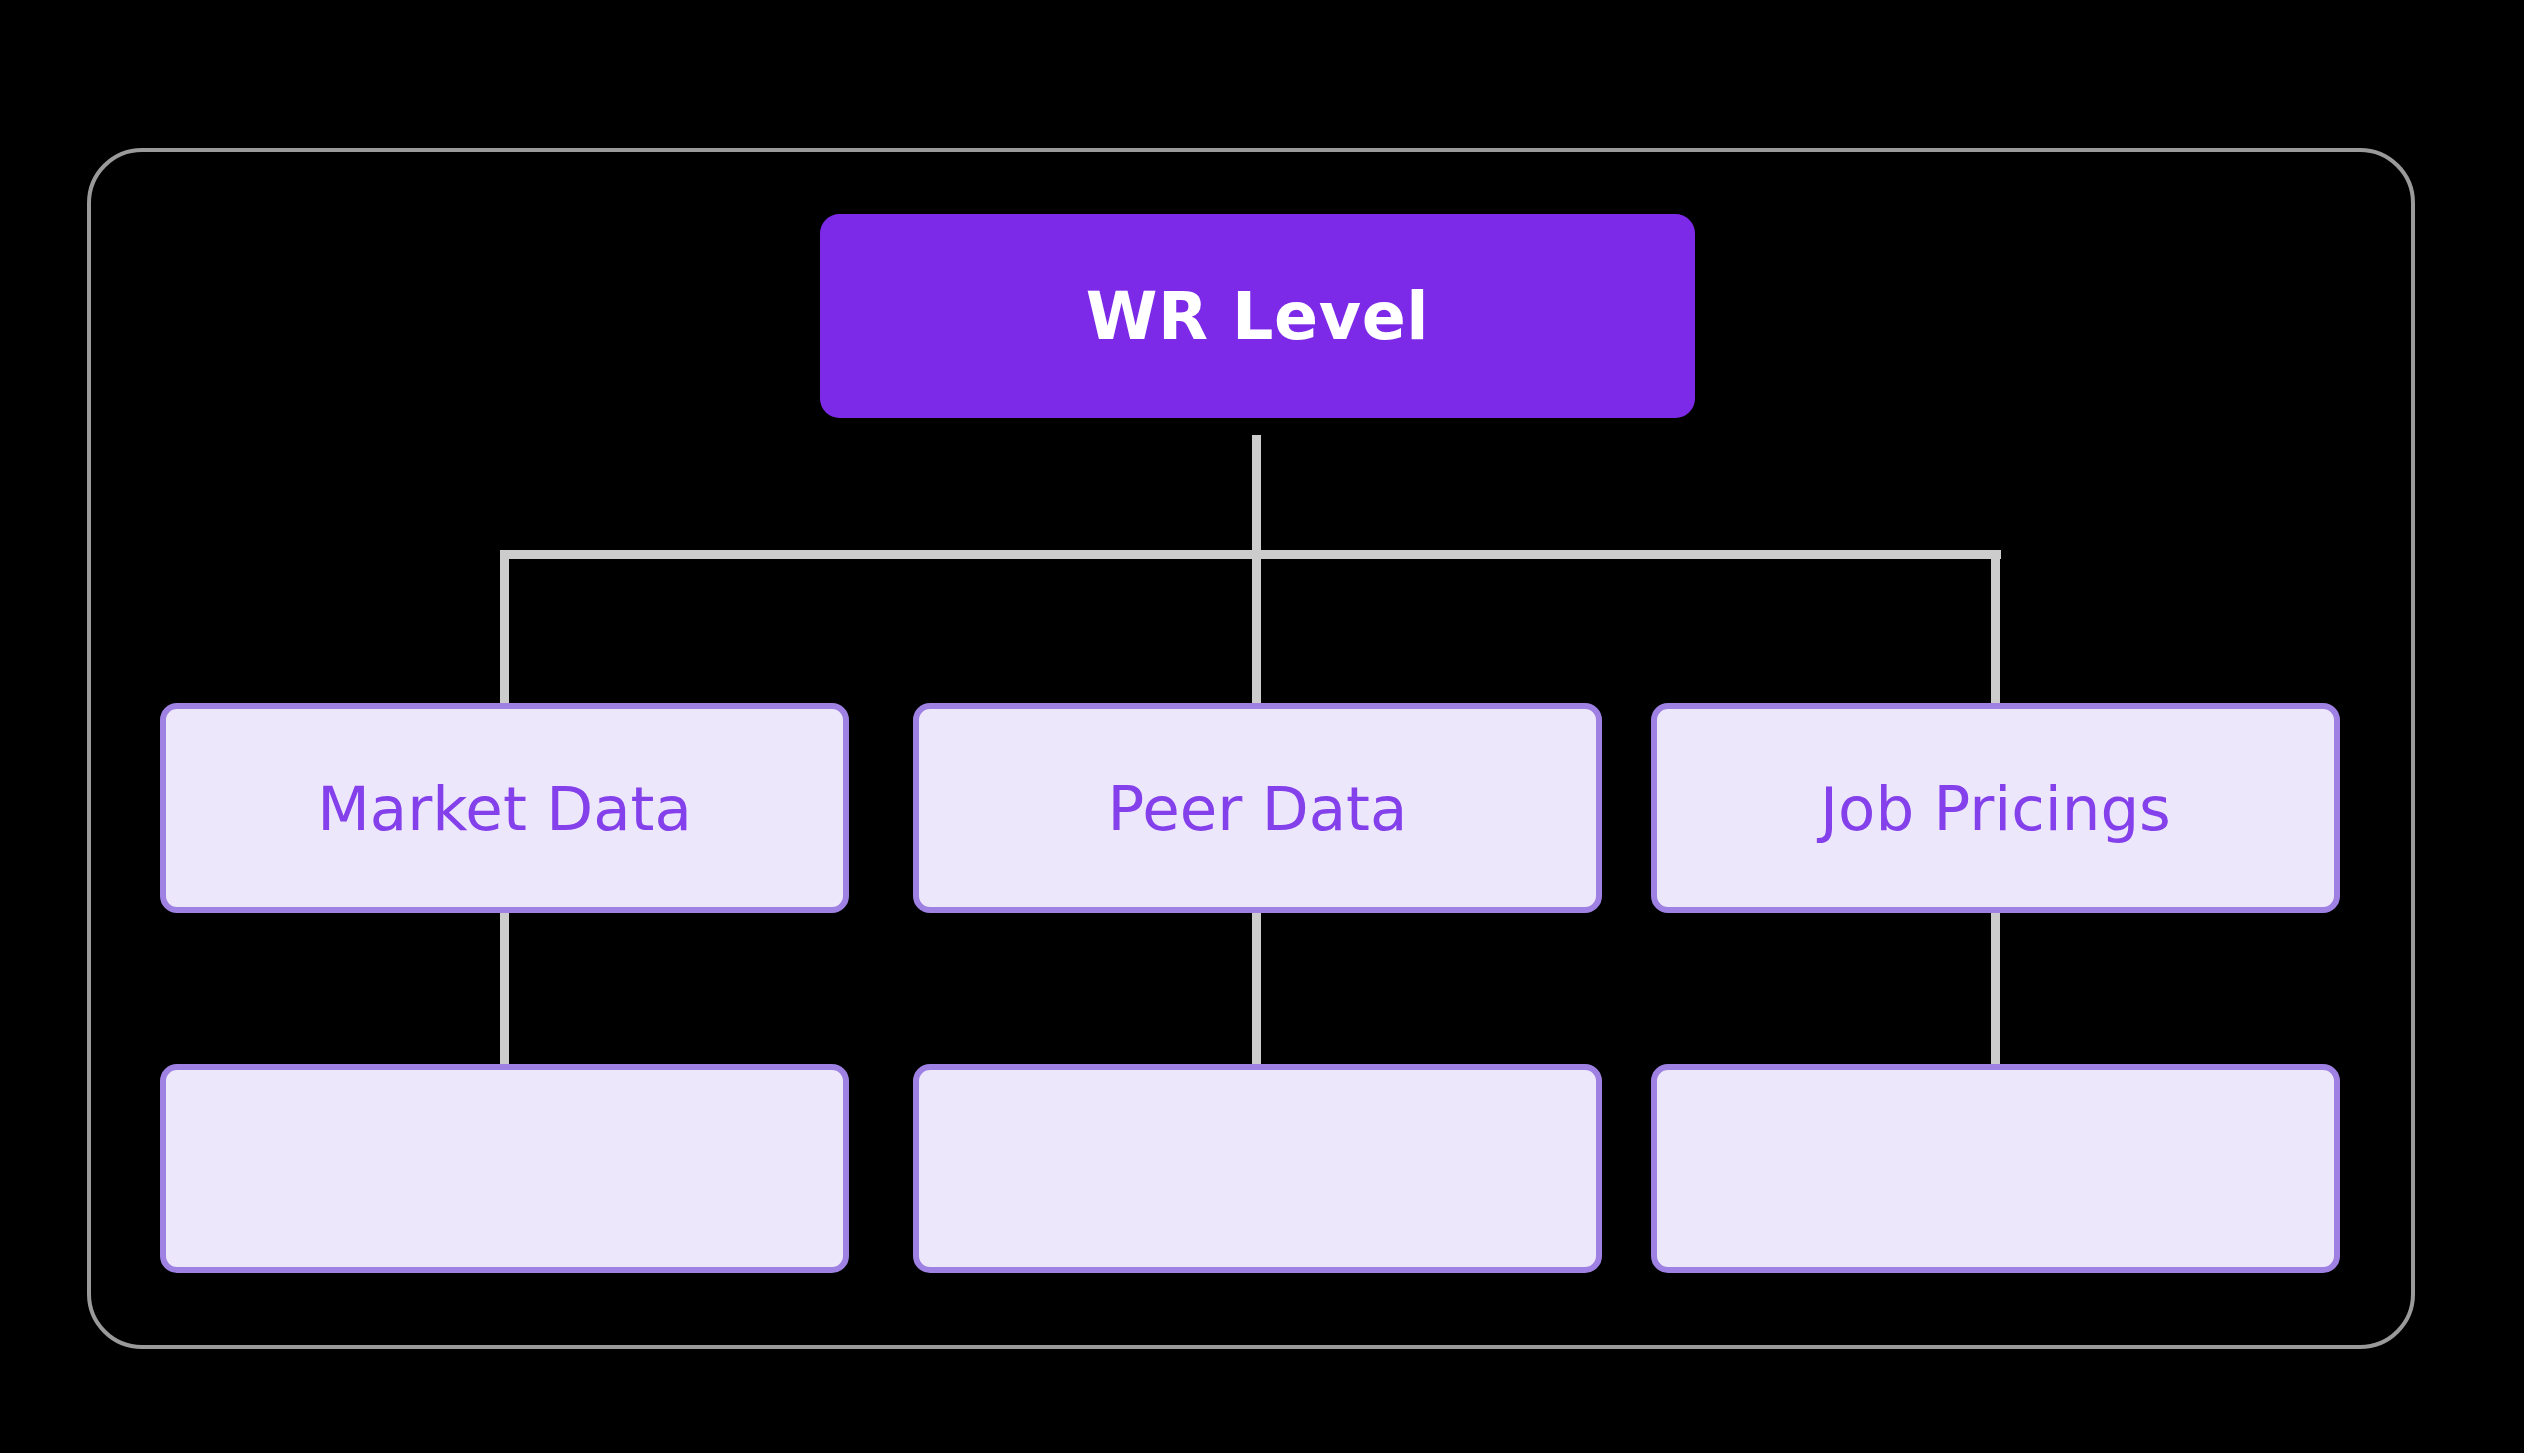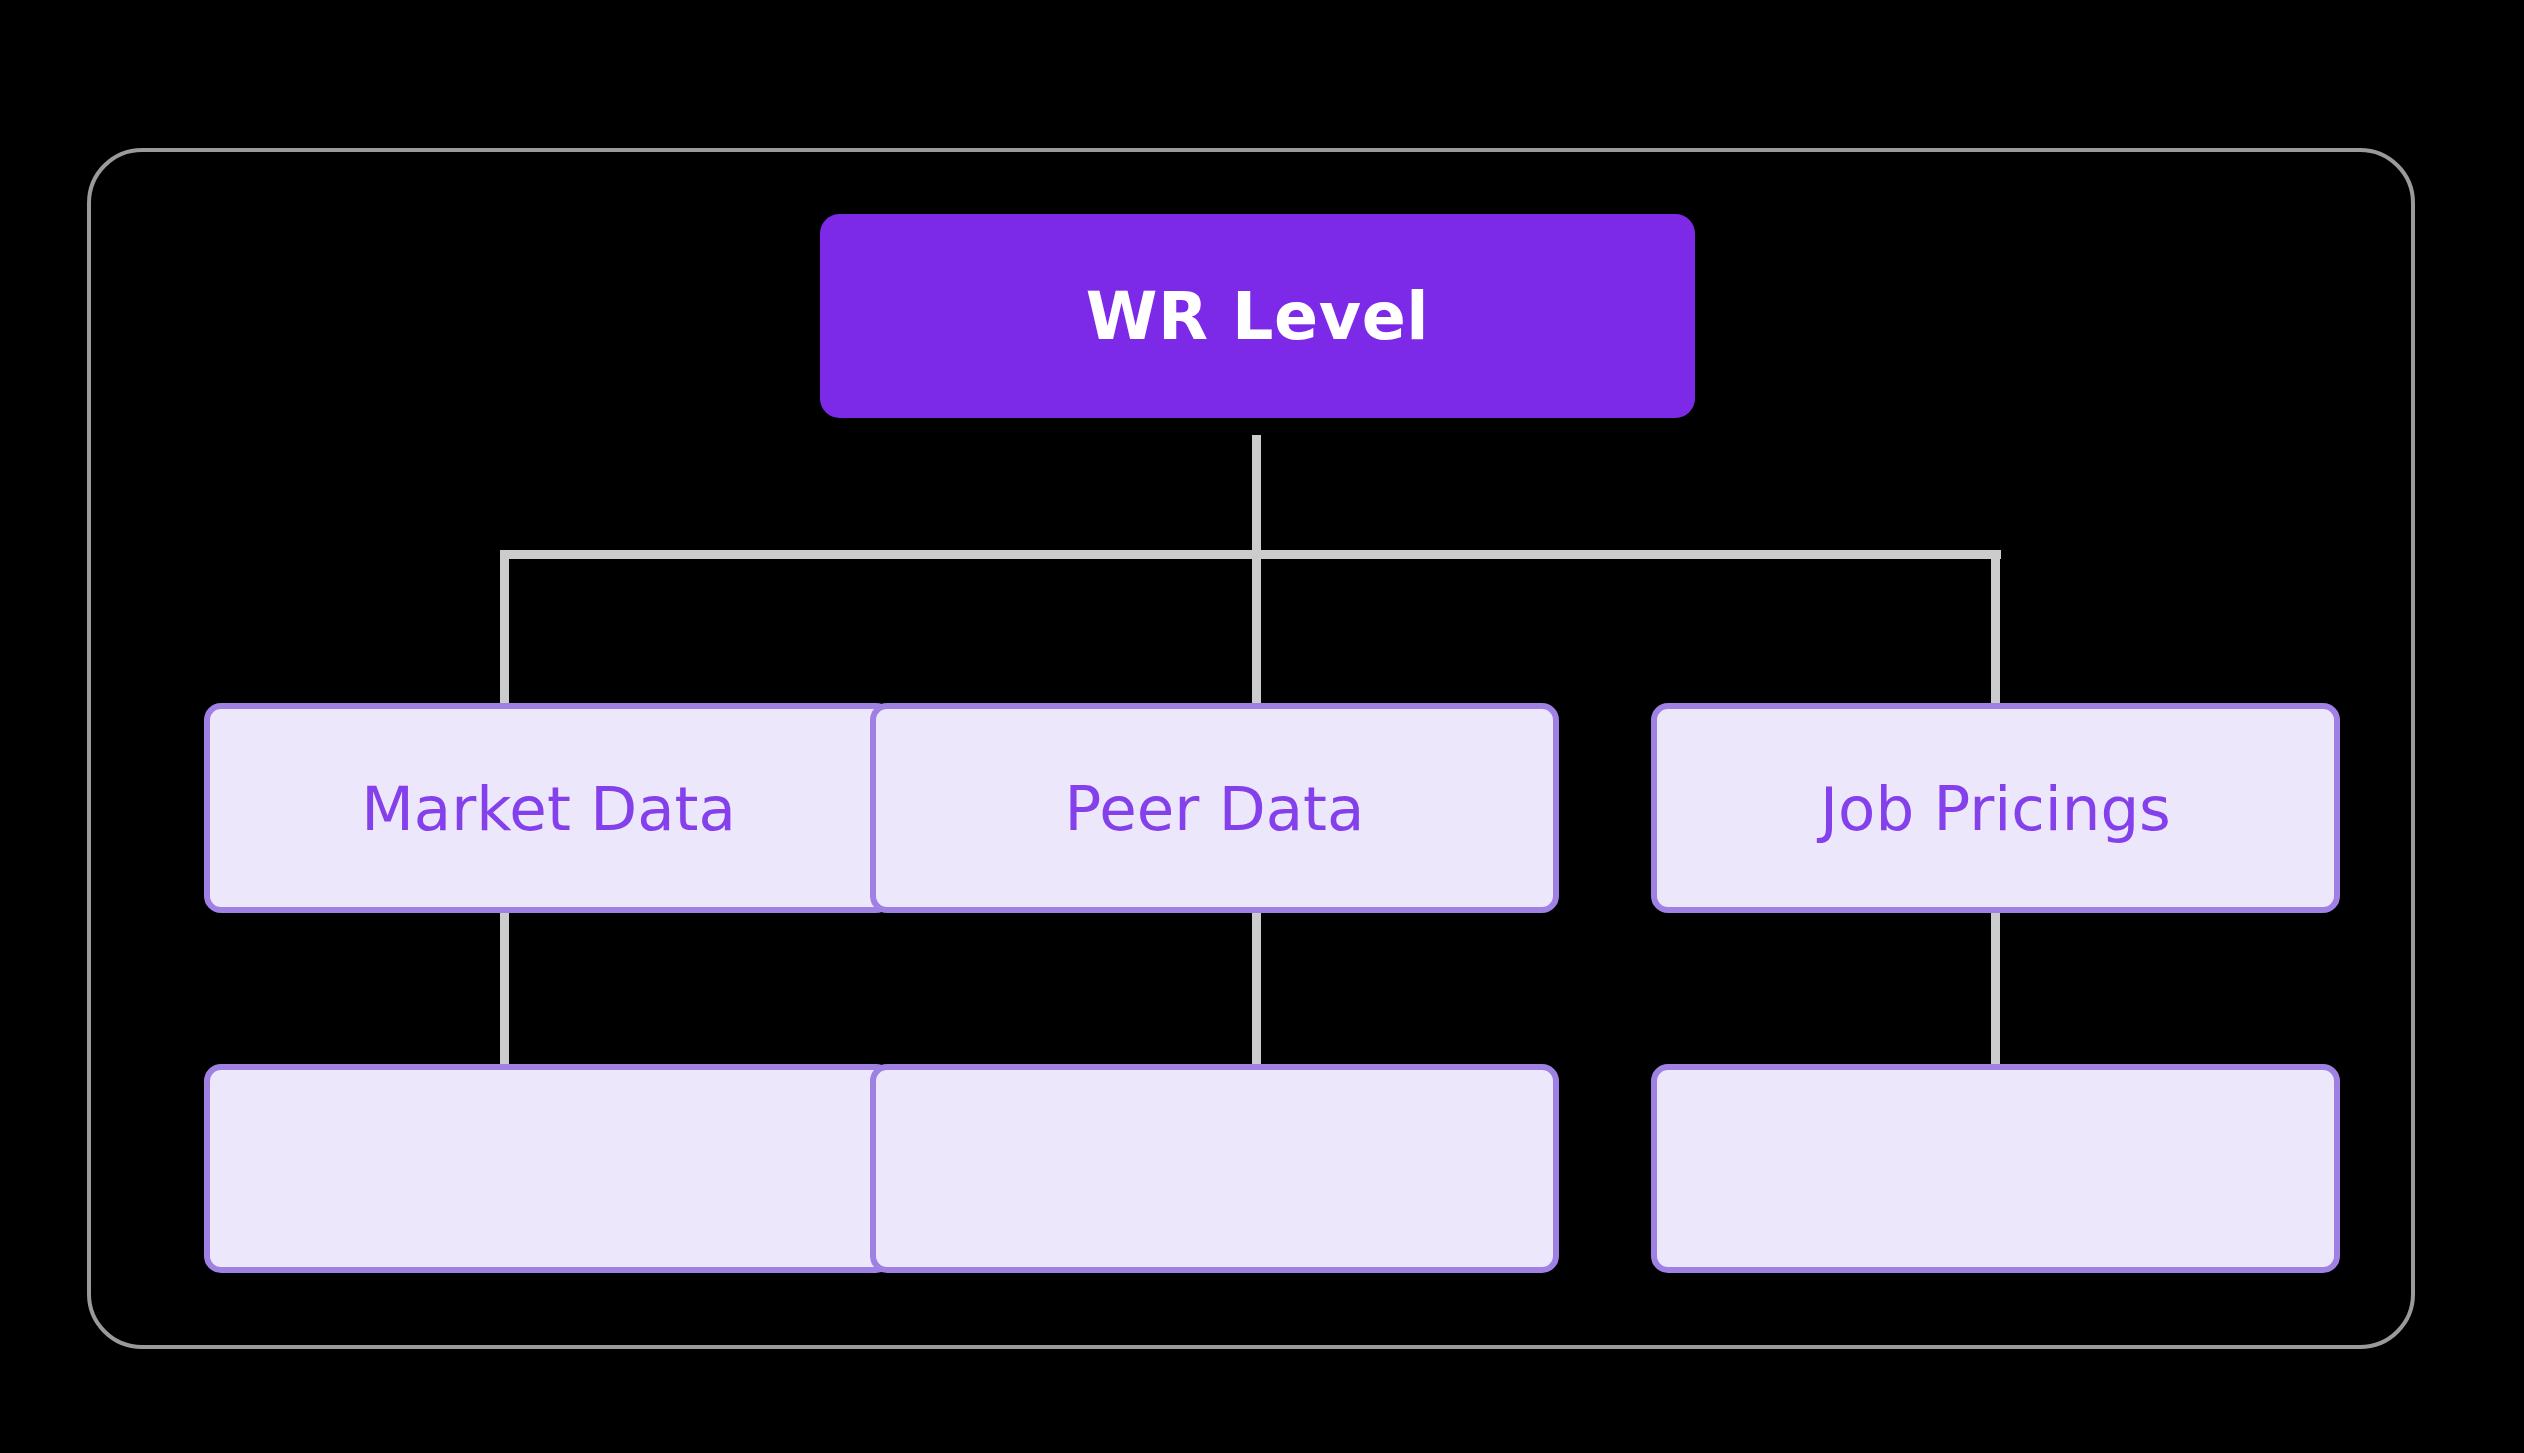--- a/index.html
+++ b/index.html
@@ -61,22 +61,22 @@
     font-weight: 400;
   }
   .leaf-node {
     top: 1064px;
     width: 689px;
     height: 209px;
     background: var(--node-fill, #EDE7FB);
     border: 6.1px solid var(--node-border, #9E81E2);
     border-radius: 17px;
   }
-  .col-1 { left: 160px; margin-left: 44px;  }
-  .col-2 { left: 870px; }
+  .col-1 { left: 160px;  }
+  .col-2 { left: 913px; }
   .col-3 { left: 1651px; }
 
   
   .stem-root   { left: 1252px; top: 435px;  width: 9.2px;  height: 125px; }
   .bus         { left: 500px;  top: 550px;  width: 1501px; height: 9.2px; }
   .drop-1      { left: 500px;  top: 550px;  width: 9.2px;  height: 153px; }
   .drop-2      { left: 1252px; top: 560px;  width: 9.2px;  height: 144px; }
   .drop-3      { left: 1991px; top: 550px;  width: 9.2px;  height: 153px; }
   .drop2-1     { left: 500px;  top: 913px; width: 9.2px;  height: 151px; }
   .drop2-2     { left: 1252px; top: 913px; width: 9.2px;  height: 151px; }

